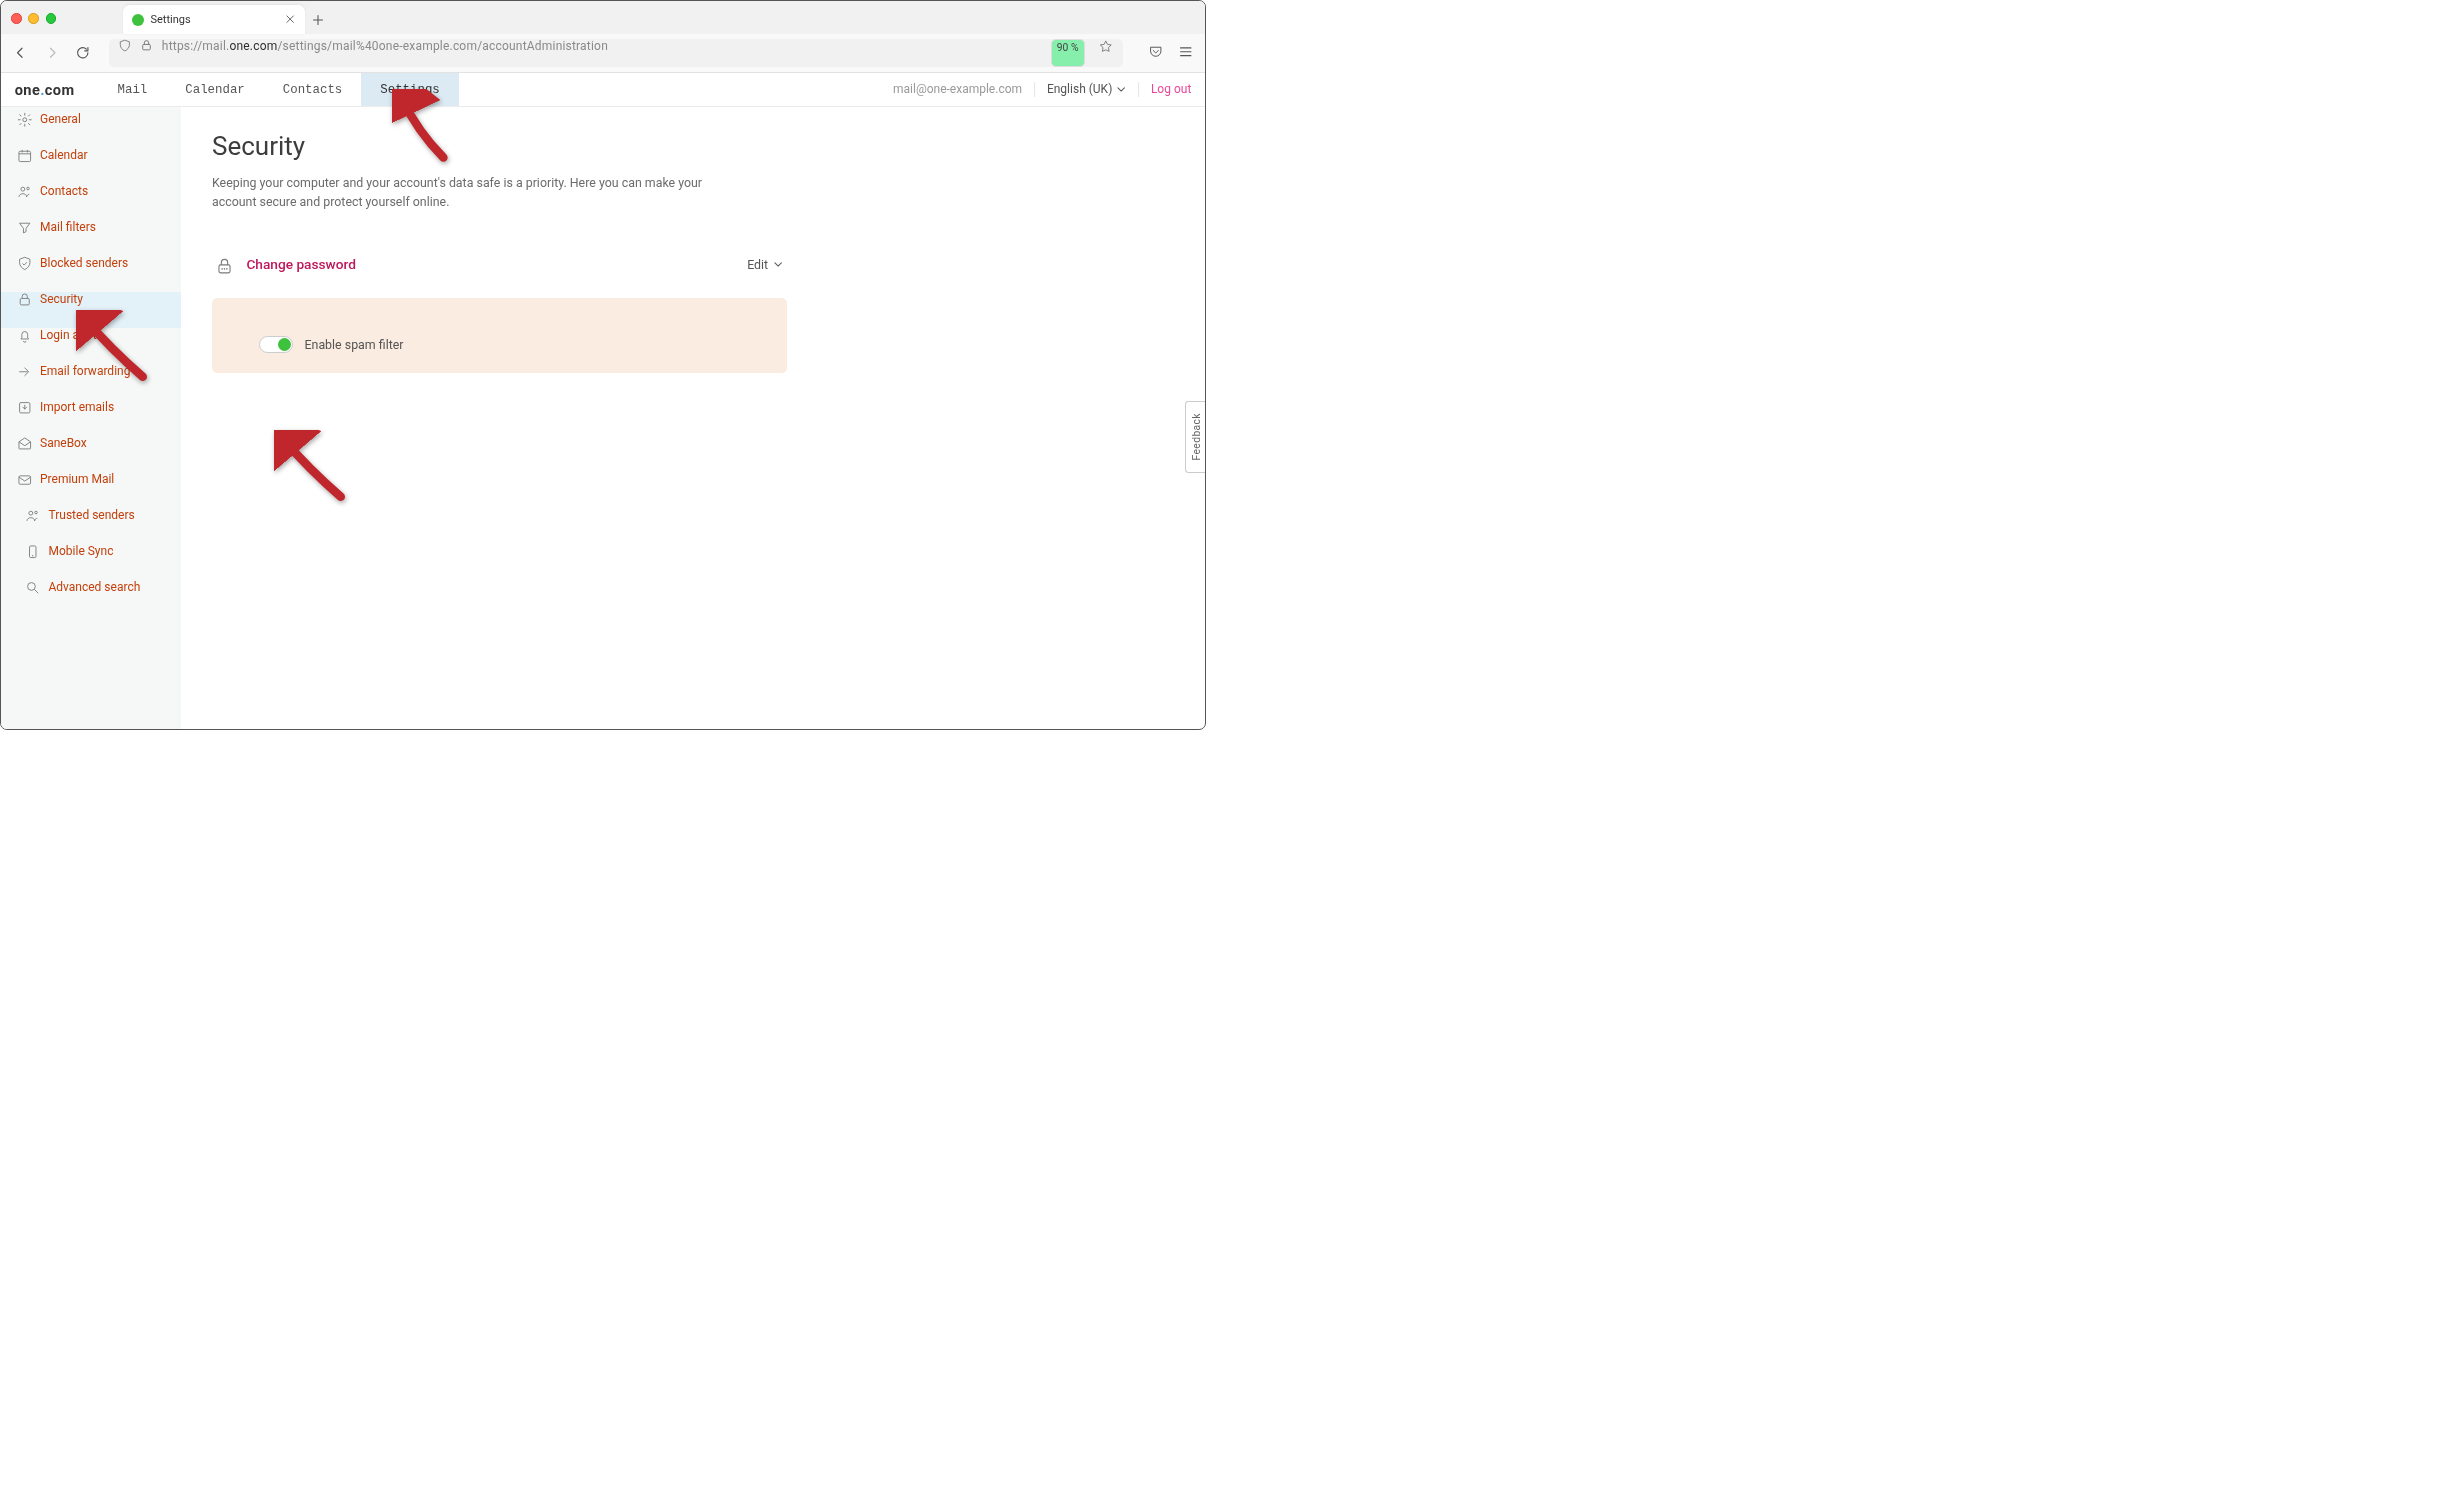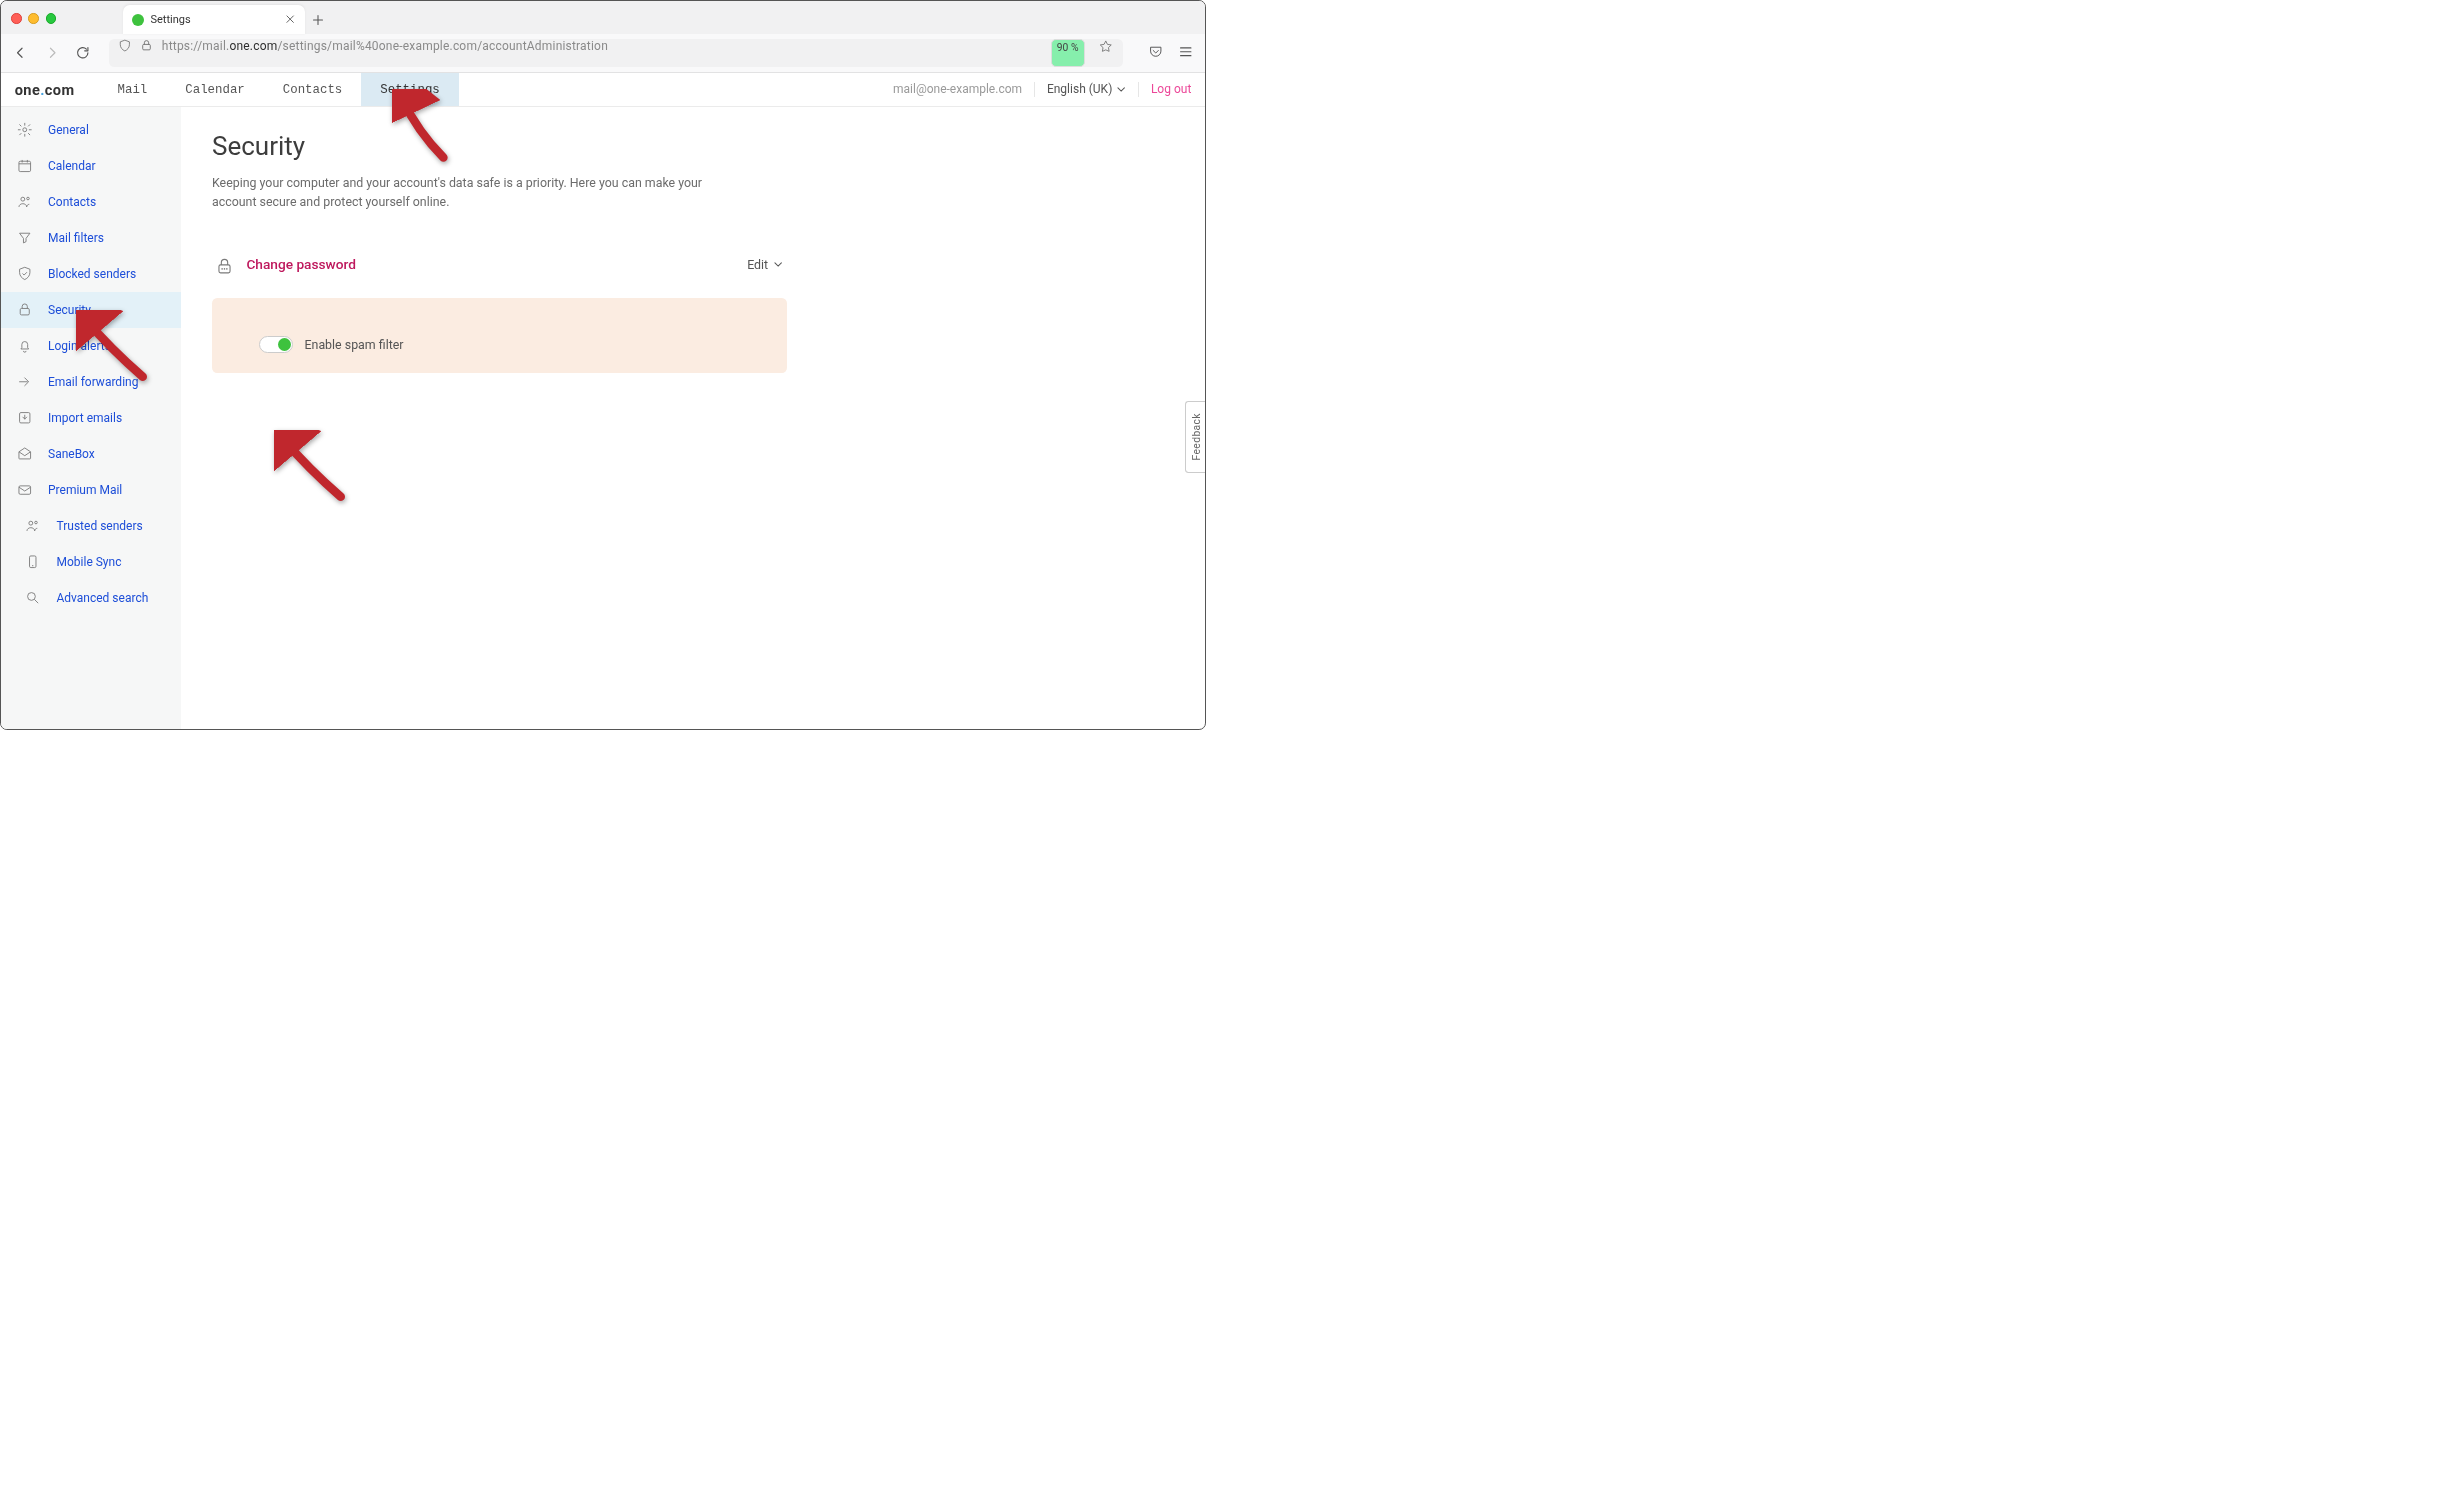--- a/index.html
+++ b/index.html
@@ -66,21 +66,21 @@
 .topnav a { display:flex; align-items:center; padding:0 19px; color:#555; font-size:12.4px; text-decoration:none; height:100%; }
 .topnav a.active { background:#dbeaf3; color:#333; }
 .header-right { margin-left:auto; display:flex; align-items:flex-start; gap:12px; color:#9a9a9a; font-size:12px; }
 .header-right .sep { width:0.9px; height:15.5px; background:#e6e6e6; }
 .lang { display:flex; align-items:center; gap:3.4px; color:#555; }
 .logout { color:#ec4899; }
 
 
 .app-body { display:flex; height:calc(100% - 33px - 38px - 34px); }
 .sidebar { width:180px; background:#f6f7f7; padding-top:5.2px; }
-.side-item { display:flex; align-items:center; gap:16px; padding:0 12px 0 15.5px; height:36px; color:#1d4ed8; font-size:12px; }
+.side-item { display:flex; gap:8px; padding:0 12px 0 15.5px; height:36px; color:#c2410c; font-size:12px; }
 .side-item.sub { padding-left:24px; }
 .side-item.active { background:#e3f1f8; }
 .side-icon { width:15.5px; height:15.5px; color:#7a7a7a; flex-shrink:0; }
 
 .content { flex:1; padding: 24px 0 0 31px; overflow:auto; }
 .page-title { font-size:26px; font-weight:400; color:#3d3d3d; margin-bottom:12px; }
 .page-desc { max-width:515px; color:#6c6c6c; line-height:1.55; font-size:12.4px; margin-bottom:38px; }
 
 .section { width:575px; }
 .row-header { display:flex; align-items:center; gap:15.5px; padding: 6.9px 3.4px; }

